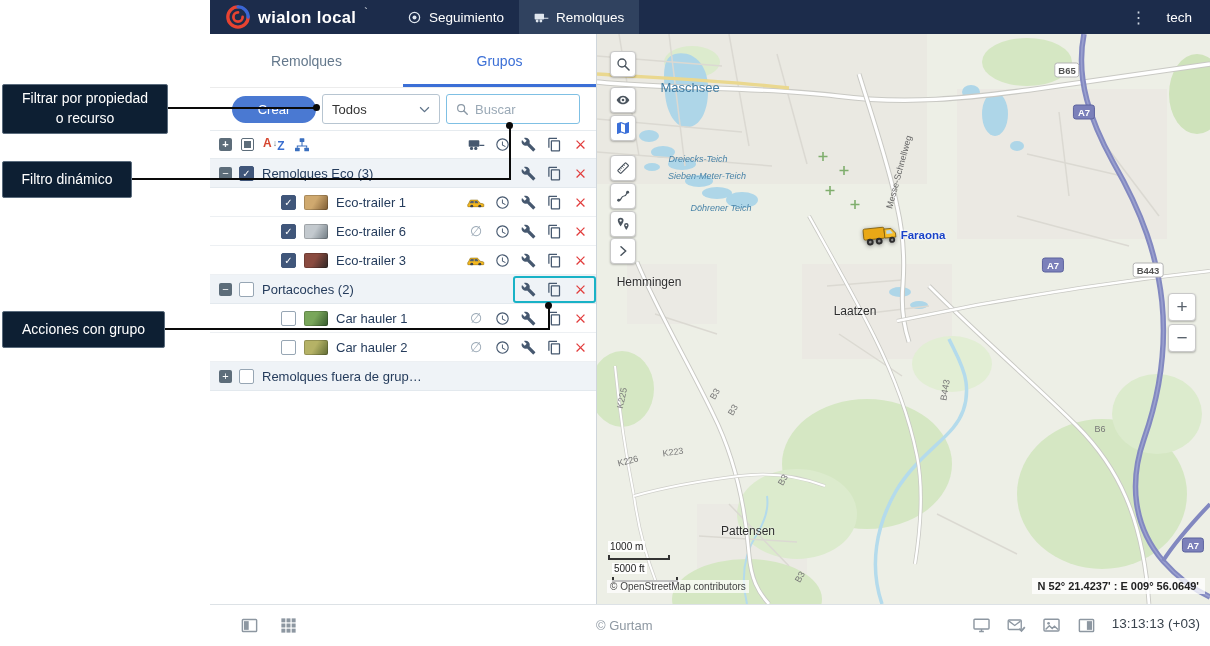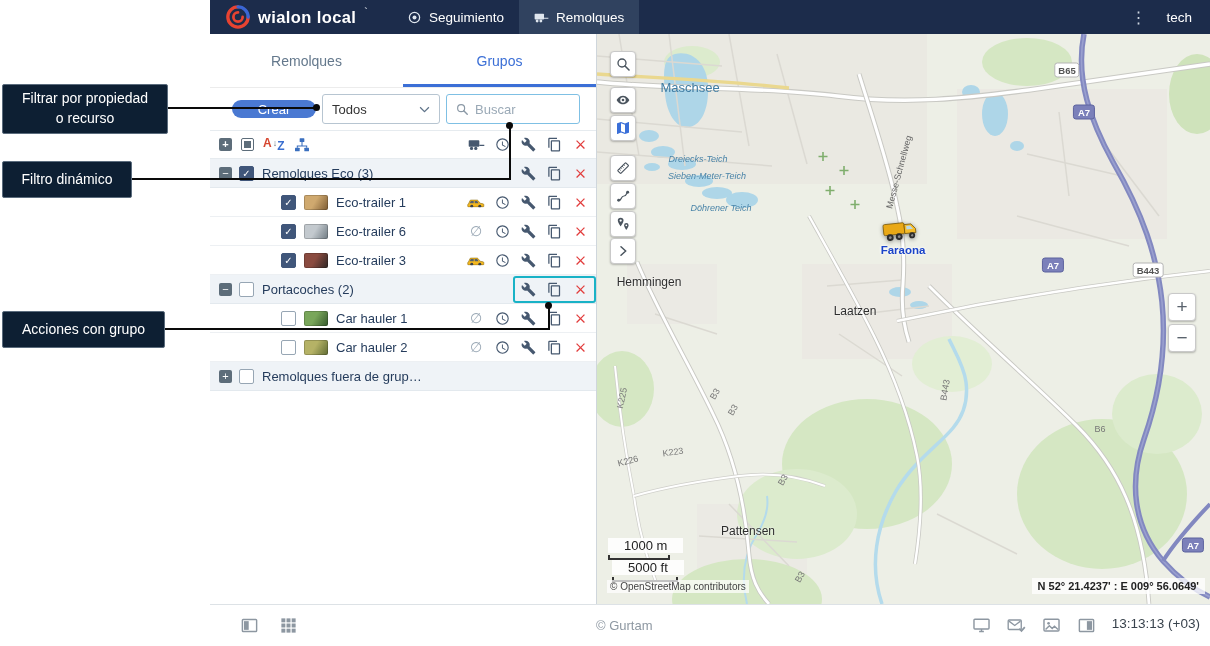--- a/index.html
+++ b/index.html
@@ -22,21 +22,21 @@
 .user{font-size:13.5px;cursor:pointer}
 
 
 .main{flex:1;display:flex;min-height:0}
 .panel{width:387px;flex:none;background:#fff;border-right:1px solid #cfd6dc;display:flex;flex-direction:column}
 .tabs{height:54px;display:flex;flex:none;border-bottom:1px solid #ececec}
 .tab{flex:1;display:flex;align-items:center;justify-content:center;font-size:14px;color:#64788c;position:relative;cursor:pointer}
 .tab.active{color:#3b6fd6}
 .tab.active::after{content:"";position:absolute;bottom:0;left:0;right:0;height:3px;background:#3b6fd6}
 .controls{height:42px;flex:none;display:flex;align-items:center;padding:0 10px 0 22px;gap:6px}
-.btn-create{width:84px;height:18px;border:none;border-radius:14px;background:#4a79d2;color:#fff;font-size:13px;font-family:inherit;cursor:pointer}
+.btn-create{width:84px;height:27px;border:none;border-radius:14px;background:#4a79d2;color:#fff;font-size:13px;font-family:inherit;cursor:pointer}
 .dropdown{width:118px;height:30px;border:1px solid #b7c5d1;border-radius:3px;display:flex;align-items:center;justify-content:space-between;padding:0 9px;font-size:13px;color:#333;background:#fff;cursor:pointer}
 .dropdown .chev{width:11px;height:7px;color:#5f7389}
 .search{width:134px;height:30px;border:1px solid #7fc0e4;border-radius:3px;display:flex;align-items:center;padding:0 8px;gap:6px;background:#fff}
 .search svg{width:14px;height:14px;color:#8b99a6;flex:none}
 .search input{border:none;outline:none;width:100%;font-size:13px;font-family:inherit;color:#333;background:transparent}
 .search input::placeholder{color:#9aa9b6}
 
 .thead{height:29px;flex:none;display:flex;align-items:center;border-top:1px solid #e6ebef;border-bottom:1px solid #e6ebef;padding-left:9px}
 .thead-left{display:flex;align-items:center;gap:9px;flex:1}
 .hsq{width:13px;height:13px;background:#5d6d7a;border-radius:2px;color:#fff;font-size:11px;line-height:13px;text-align:center;font-weight:bold;cursor:pointer}
@@ -71,29 +71,29 @@
 .map{flex:1;position:relative;overflow:hidden;background:#edefe6}
 .map-base{position:absolute;left:0;top:0;width:613px;height:570px}
 .maplbl{position:absolute;transform:translate(-50%,-50%);white-space:nowrap;pointer-events:none}
 .lbl-water{font-size:13px;color:#3f7ca3}
 .lbl-water-sm{font-size:9px;font-style:italic;color:#4a84a8}
 .lbl-place{font-size:12px;color:#2e2e2e;text-shadow:0 0 2px #fff}
 .lbl-road-name{font-size:9px;color:#666}
 .lbl-badge-purple{font-size:9.5px;font-weight:bold;color:#fff;background:#7b80ba;border:1px solid #5d639e;border-radius:3px;padding:0 4px;line-height:13px}
 .lbl-badge-white{font-size:9.5px;font-weight:bold;color:#555;background:#fff;border:1px solid #b5b5b5;border-radius:3px;padding:0 3px;line-height:13px}
 .lbl-road-sm{font-size:9px;color:#777}
-.marker{position:absolute;transform:translate(-50%,-45%);display:flex;flex-direction:column;z-index:3;cursor:pointer}
+.marker{position:absolute;transform:translate(-50%,-45%);display:flex;flex-direction:row;align-items:center;z-index:3;cursor:pointer}
 .marker svg{width:40px;height:30px;filter:drop-shadow(0 1px 2px rgba(0,0,0,.4))}
 .marker-label{font-size:11.5px;font-weight:bold;color:#1a43c8;text-shadow:0 0 3px #fff,0 0 3px #fff;margin-top:-2px}
 .tool{position:absolute;left:13px;width:26px;height:26px;background:#fff;border:1px solid #c9c9c9;border-radius:4px;display:flex;align-items:center;justify-content:center;color:#4a545e;box-shadow:0 1px 2px rgba(0,0,0,.25);cursor:pointer;z-index:4}
 .tool svg{width:16px;height:16px}
 .tool.active{color:#3a6fd8}
 .zbtn{position:absolute;right:14px;width:28px;height:28px;background:#fff;border:1px solid #c9c9c9;border-radius:4px;display:flex;align-items:center;justify-content:center;font-size:19px;color:#5a636d;box-shadow:0 1px 2px rgba(0,0,0,.25);cursor:pointer;z-index:4}
 .scale{position:absolute;z-index:4}
-.scale span{font-size:13px;color:#222;background:rgba(255,255,255,.85);padding:0 16px}
+.scale span{font-size:10px;color:#222;background:rgba(255,255,255,.85);padding:0 2px}
 .scale .bar{height:5px;border:2px solid #333;border-top:none;margin-top:1px}
 .scale-m{left:11px;top:502px}.scale-m .bar{width:62px}
 .scale-ft{left:15px;top:524px}.scale-ft .bar{width:66px}
 .attribution{position:absolute;left:10px;top:546px;font-size:10px;color:#444;background:rgba(255,255,255,.7);padding:1px 3px;z-index:4}
 .coords{position:absolute;right:5px;top:544px;font-size:11px;font-weight:bold;color:#222;background:rgba(255,255,255,.75);padding:2px 6px;z-index:4}
 
 
 .statusbar{height:42px;flex:none;background:#fff;border-top:1px solid #dde2e6;position:relative;display:flex;align-items:center}
 .sb-left{display:flex;align-items:center;gap:20px;margin-left:30px;color:#8d97a1}
 .sb-left svg{width:19px;height:19px;cursor:pointer}

